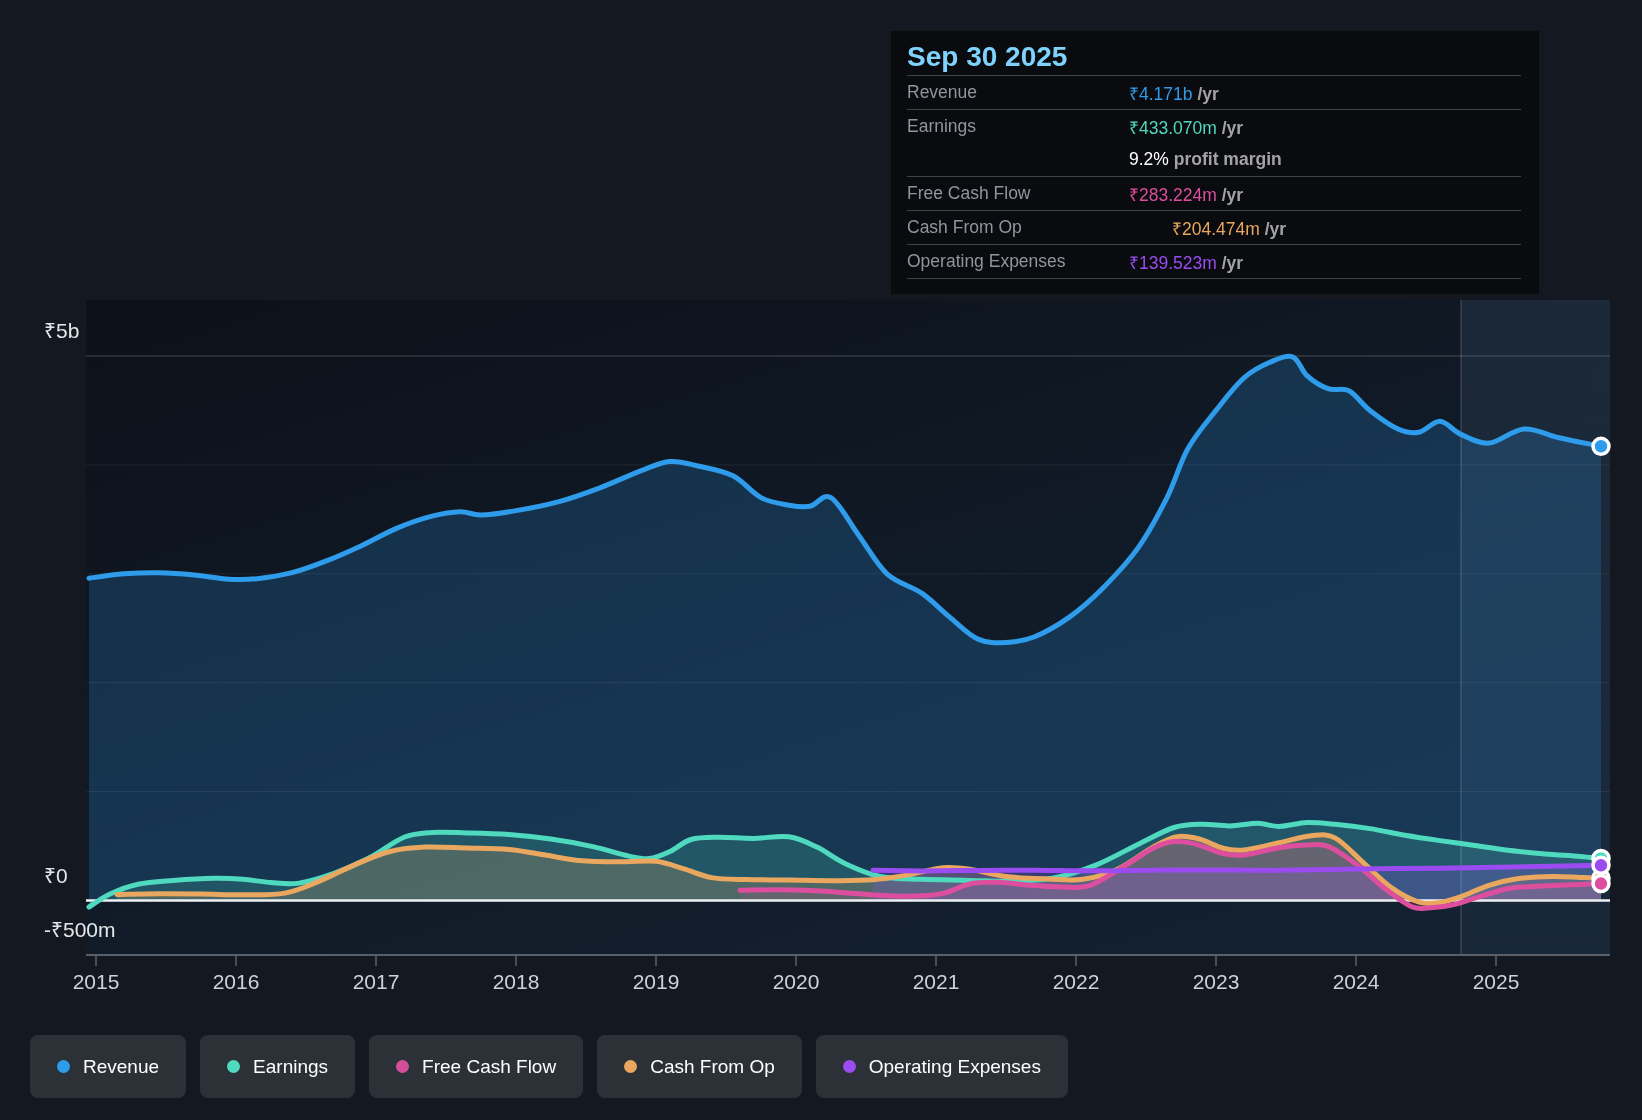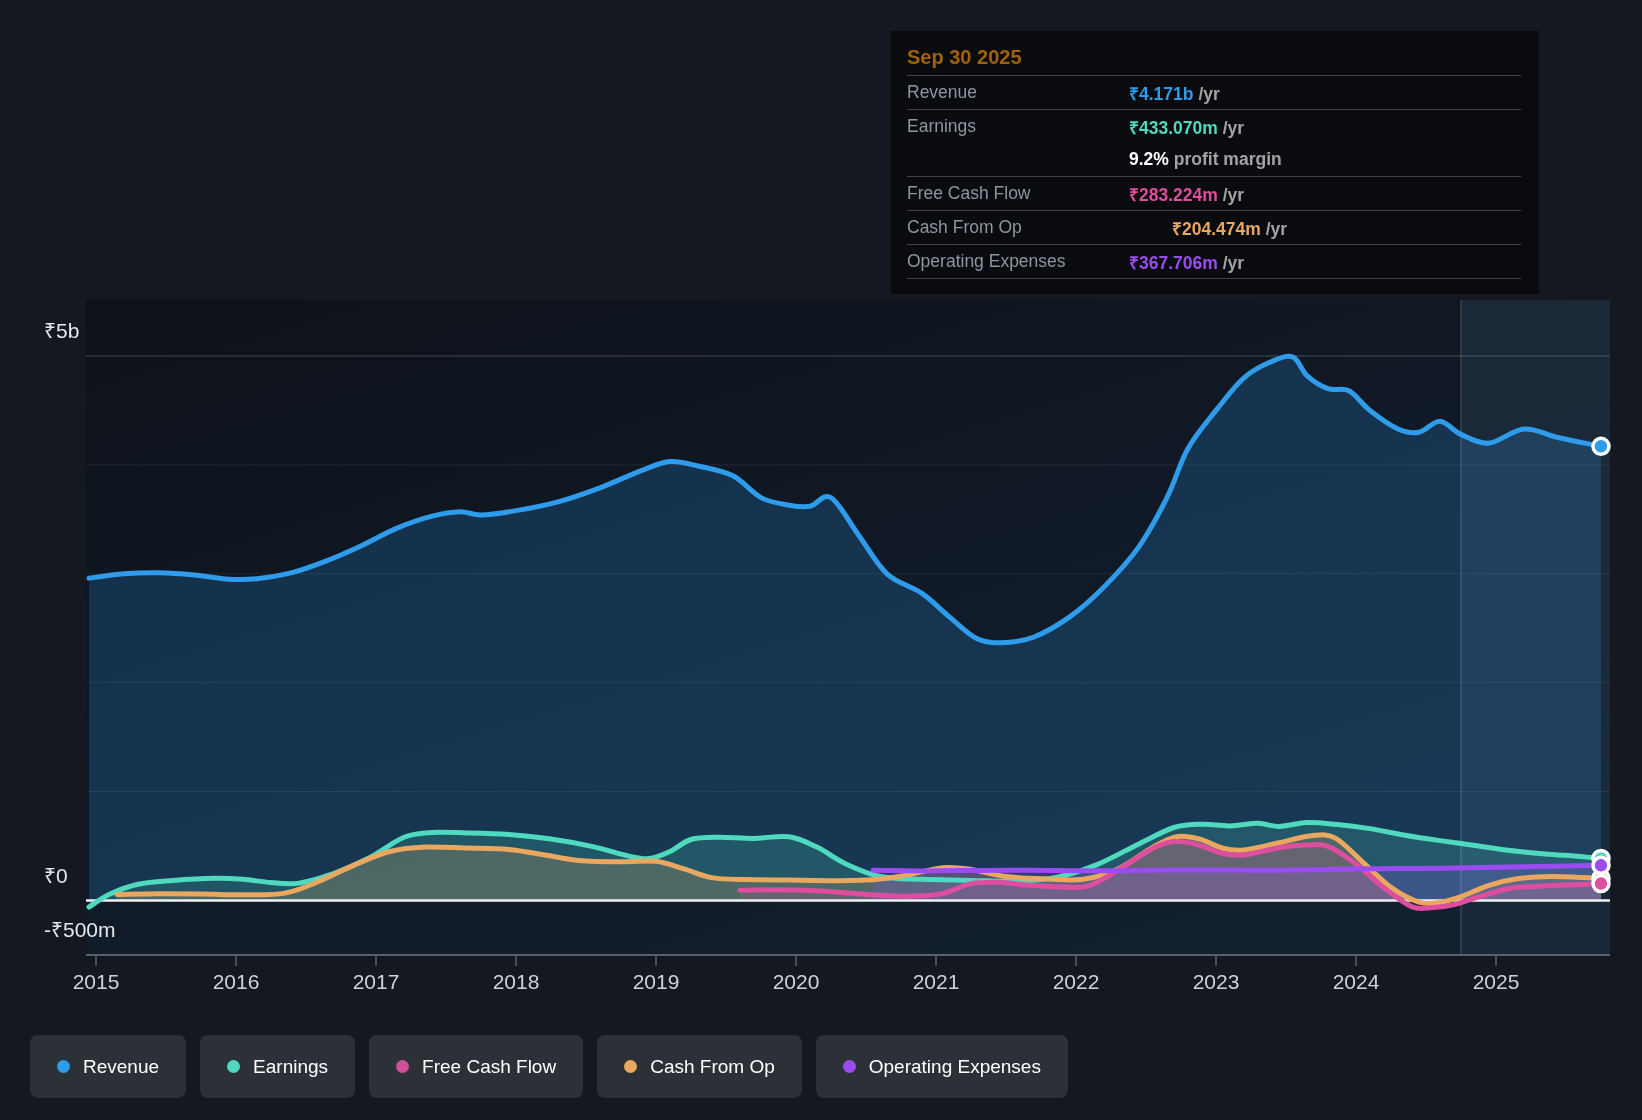--- a/index.html
+++ b/index.html
@@ -5,26 +5,26 @@
   html,body{margin:0;padding:0;background:#141821;}
   body{width:1642px;height:1120px;position:relative;overflow:hidden;
        font-family:"Liberation Sans", sans-serif;color:#e8eaed;}
   #stage{position:absolute;inset:0;}
   svg{position:absolute;left:0;top:0;}
 
   
   .tooltip{position:absolute;left:890px;top:30px;width:650px;height:265px;
            box-sizing:border-box;background:#090b0f;border:1px solid rgba(255,255,255,0.05);
            padding:8px 18px 0 16px;z-index:5;}
-  .tt-title{font-size:20px;font-weight:700;color:#a16207;line-height:36px;
+  .tt-title{font-size:28px;font-weight:700;color:#7dd3fc;line-height:36px;
             border-bottom:1px solid #3e434a;}
   .tt-row{display:flex;align-items:center;height:33px;font-size:17.5px;}
   .tt-row.sep{border-bottom:1px solid #3e434a;}
   .tt-label{flex:0 0 222px;color:#8f969f;}
-  .tt-value b{font-weight:700;}
+  .tt-value b{font-weight:400;}
   .tt-suffix{color:#a3a3a3;font-weight:700;}
 
   
   .legend{position:absolute;left:30px;top:1035px;display:flex;gap:14px;z-index:5;}
   .legend-btn{display:flex;align-items:center;gap:13px;height:63px;padding:0 27px;
               background:#2c3138;border-radius:8px;font-size:19px;color:#fff;cursor:pointer;}
   .legend-dot{width:13px;height:13px;border-radius:50%;flex:0 0 13px;}
 </style>
 </head>
 <body>
@@ -112,21 +112,21 @@
         <div class="tt-row sep">
           <span class="tt-label">Free Cash Flow</span>
           <span class="tt-value"><b style="color: rgb(221, 79, 158);">₹283.224m</b> <span class="tt-suffix">/yr</span></span>
         </div>
         <div class="tt-row sep">
           <span class="tt-label">Cash From Op</span>
           <span class="tt-value"><b style="color: rgb(233, 167, 95); margin-left: 43px;">₹204.474m</b> <span class="tt-suffix">/yr</span></span>
         </div>
         <div class="tt-row sep">
           <span class="tt-label">Operating Expenses</span>
-          <span class="tt-value"><b style="color: rgb(154, 76, 240);">₹367.706m</b> <span class="tt-suffix">/yr</span></span>
+          <span class="tt-value"><b style="color: rgb(154, 76, 240);">₹139.523m</b> <span class="tt-suffix">/yr</span></span>
         </div>
       </div>
   </div>
 
   <div class="legend" id="legend">
       <div class="legend-btn">
         <span class="legend-dot" style="background: rgb(46, 156, 235);"></span>
         <span>Revenue</span>
       </div>
       <div class="legend-btn">

